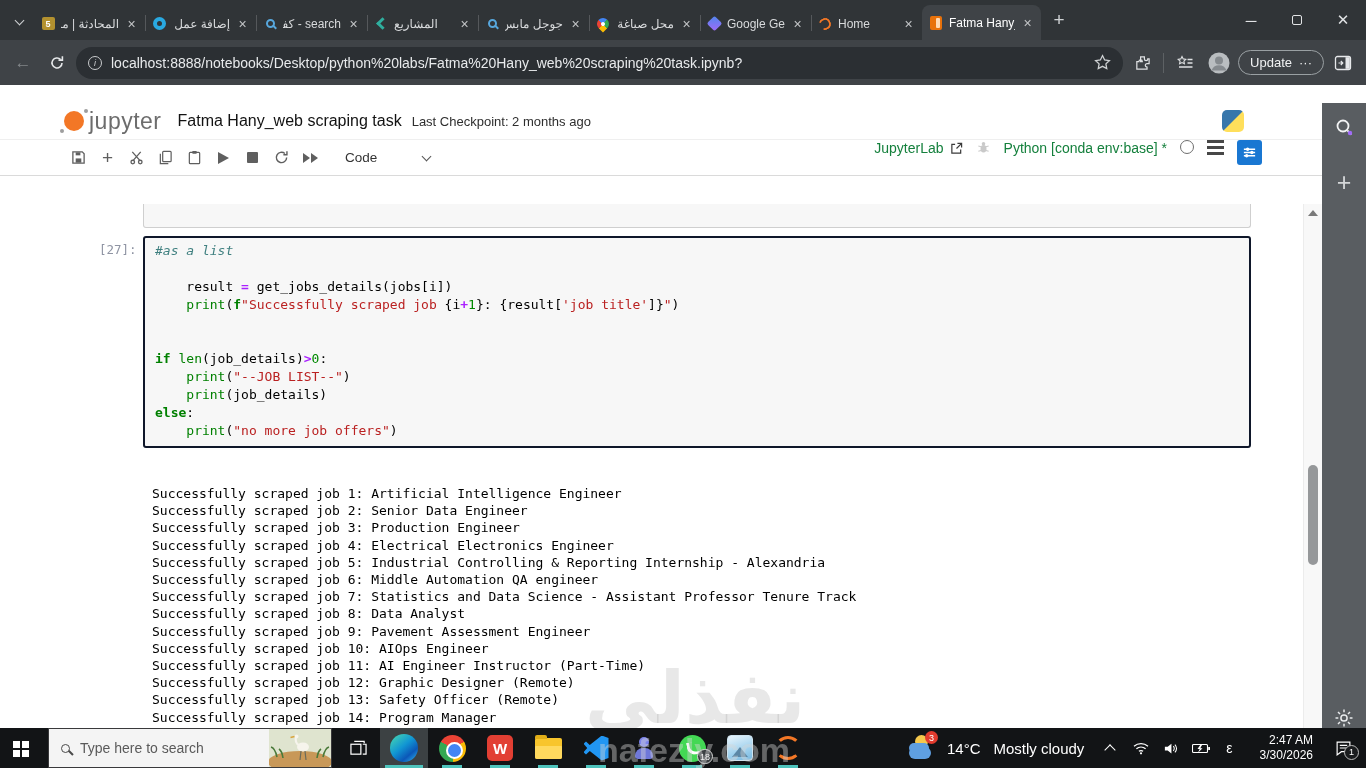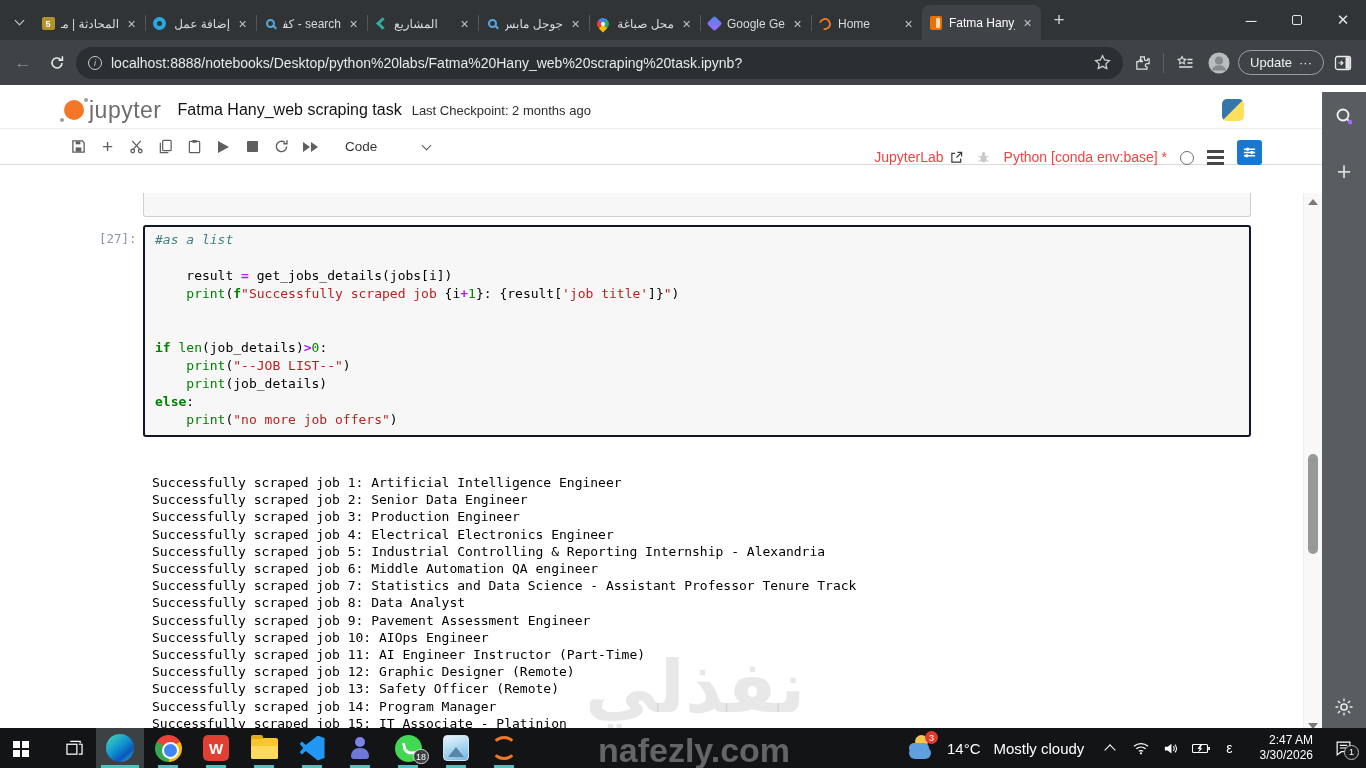--- a/index.html
+++ b/index.html
@@ -41,21 +41,21 @@
   .nav-btn{width:30px;height:30px;display:flex;align-items:center;justify-content:center;color:#e6e8ea;font-size:17px;flex:none}
   .nav-btn.disabled{color:#83878a}
   .url-pill{flex:1;height:32px;background:#2b2f33;border-radius:16px;display:flex;align-items:center;padding:0 12px;color:#e8eaec;font-size:14px;gap:9px;min-width:0}
   .info-ic{width:14px;height:14px;border:1.2px solid #c9cbcd;border-radius:50%;font-size:9px;color:#c9cbcd;display:flex;align-items:center;justify-content:center;flex:none;font-style:italic}
   .url-text{flex:1;white-space:nowrap;overflow:hidden}
   .bar-ic{width:30px;height:30px;display:flex;align-items:center;justify-content:center;flex:none}
   .vdiv{width:1px;height:20px;background:#5d6164;margin:0 2px}
   .update-btn{border:1px solid #9aa0a3;border-radius:15px;padding:4px 11px;color:#f1f2f3;font-size:13px;display:flex;align-items:center;gap:7px;flex:none}
 
   
-  .page{position:absolute;top:92px;left:0;width:1366px;height:550px;background:#fff}
+  .page{position:absolute;top:103px;left:0;width:1366px;height:550px;background:#fff}
   .edge-rail{position:absolute;right:0;top:0;width:44px;height:643px;background:#595d61;display:flex;flex-direction:column;align-items:center;padding:14px 0;gap:14px}
   .rail-div{width:24px;height:1px;background:#70747
 
 7}
   .rail-plus{color:#d4d6d8;font-size:25px;font-weight:300;line-height:24px}
   .rail-spacer{flex:1}
 
   .page-scrollbar{position:absolute;right:44px;top:101px;width:19px;height:542px;background:#f8f8f8;border-left:1px solid #ececec}
   .sb-up{position:absolute;top:6px;left:4px;width:0;height:0;border-left:5px solid transparent;border-right:5px solid transparent;border-bottom:6px solid #7a7a7a}
   .sb-down{position:absolute;bottom:6px;left:4px;width:0;height:0;border-left:5px solid transparent;border-right:5px solid transparent;border-top:6px solid #7a7a7a}
@@ -76,21 +76,21 @@
   .trusted{position:absolute;right:110px;top:3px;border:1px solid #c3c3c3;border-radius:2px;padding:2px 10px;font-size:13px;color:#333;background:#fff}
   .jp-toolbar{height:36px;display:flex;align-items:center;padding-left:70px;border-bottom:1px solid #dadada;position:relative;color:#5f5f5f}
   .tb-ic{width:17px;height:17px;margin-right:12px;display:flex;align-items:center;justify-content:center;flex:none}
   .tb-plus{font-size:19px;color:#5f5f5f;line-height:16px}
   .run-tri{width:0;height:0;border-left:11px solid #5f5f5f;border-top:6.5px solid transparent;border-bottom:6.5px solid transparent}
   .stop-sq{width:11px;height:11px;background:#5f5f5f;border-radius:1px}
   .ff{display:flex}
   .ff i{width:0;height:0;border-left:7px solid #5f5f5f;border-top:5px solid transparent;border-bottom:5px solid transparent;margin-right:1px}
   .cell-type{margin-left:14px;font-size:13.5px;color:#333;display:flex;align-items:center}
   .cell-type .chev{width:7px;height:7px;border-right:1.6px solid #555;border-bottom:1.6px solid #555;transform:rotate(45deg);margin-left:46px;margin-top:-3px}
-  .tb-right{position:absolute;right:104px;top:0;height:36px;display:flex;align-items:flex-end;gap:13px;color:#ef4444;font-size:14px}
+  .tb-right{position:absolute;right:104px;top:0;height:36px;display:flex;align-items:flex-start;gap:13px;color:#15803d;font-size:14px}
   .jl-link{display:flex;align-items:center;gap:6px}
   .kernel-circle{width:14px;height:14px;border:1.6px solid #6e6e6e;border-radius:50%}
   .hamburger{width:17px;display:flex;flex-direction:column;gap:3px}
   .hamburger i{height:3px;background:#474747}
   .sliders-btn{width:25px;height:25px;background:#1977d2;border-radius:3px;display:flex;align-items:center;justify-content:center}
 
   
   .nb-body{position:absolute;top:101px;left:0;width:1303px;height:542px;background:#fff;overflow:hidden}
   .cell-partial{position:absolute;left:143px;top:-3px;width:1108px;height:27px;background:#f7f7f7;border:1px solid #cfcfcf;border-top:none;border-radius:0 0 3px 3px}
   .prompt{position:absolute;left:99px;top:38px;font:12.5px "DejaVu Sans Mono",monospace;color:#8f94a3}
@@ -430,20 +430,36 @@
             <path d="M10 1.5v2.8M10 15.7v2.8M1.5 10h2.8M15.7 10h2.8M4 4l2 2M14 14l2 2M16 4l-2 2M6 14l-2 2" stroke="#e8eaec" stroke-width="1.5"></path>
           </svg>
       </span>
     </div>
   </div>
 
   <div class="taskbar">
     <div class="start">
         <span class="win-ico"></span>
       </div>
+    <div class="tb-searchbox">
+      <span class="s-glass"></span>
+      <span>Type here to search</span>
+      <span class="bird">
+        <svg width="62" height="38" viewBox="0 0 62 38">
+            <rect width="62" height="38" fill="#dfe4cf"></rect>
+            <ellipse cx="31" cy="33" rx="32" ry="11" fill="#c89858"></ellipse>
+            <path d="M8 28q-2-9-6-10M14 29q-1-7-4-9M54 28q2-9 6-10M48 29q1-7 4-9" stroke="#4a7a3a" stroke-width="1.6" fill="none"></path>
+            <ellipse cx="34" cy="18" rx="6" ry="4.5" fill="#f6f4ec"></ellipse>
+            <path d="M30 16c-3-1-4-5-3-8" stroke="#f6f4ec" stroke-width="2.2" fill="none"></path>
+            <circle cx="27.5" cy="7.5" r="2" fill="#f6f4ec"></circle>
+            <path d="M25.5 7.5l-4 1" stroke="#d9a43c" stroke-width="1.4"></path>
+            <path d="M32 22l-1 9M36 22l1 9" stroke="#6b6b5a" stroke-width="1.2"></path>
+          </svg>
+      </span>
+    </div>
     <div class="taskview">
       <svg width="17" height="17" viewBox="0 0 18 18">
           <rect x="1" y="4.5" width="10.5" height="10.5" fill="none" stroke="#fff" stroke-width="1.3"></rect>
           <path d="M13.5 4.5H17v10.5h-3.5M4.5 1.5H15v2" fill="none" stroke="#fff" stroke-width="1.3"></path>
         </svg>
     </div>
     <div class="tb-apps">
         <div class="tb-app active">
           <span class="appic ic-edge"></span>
         </div>

